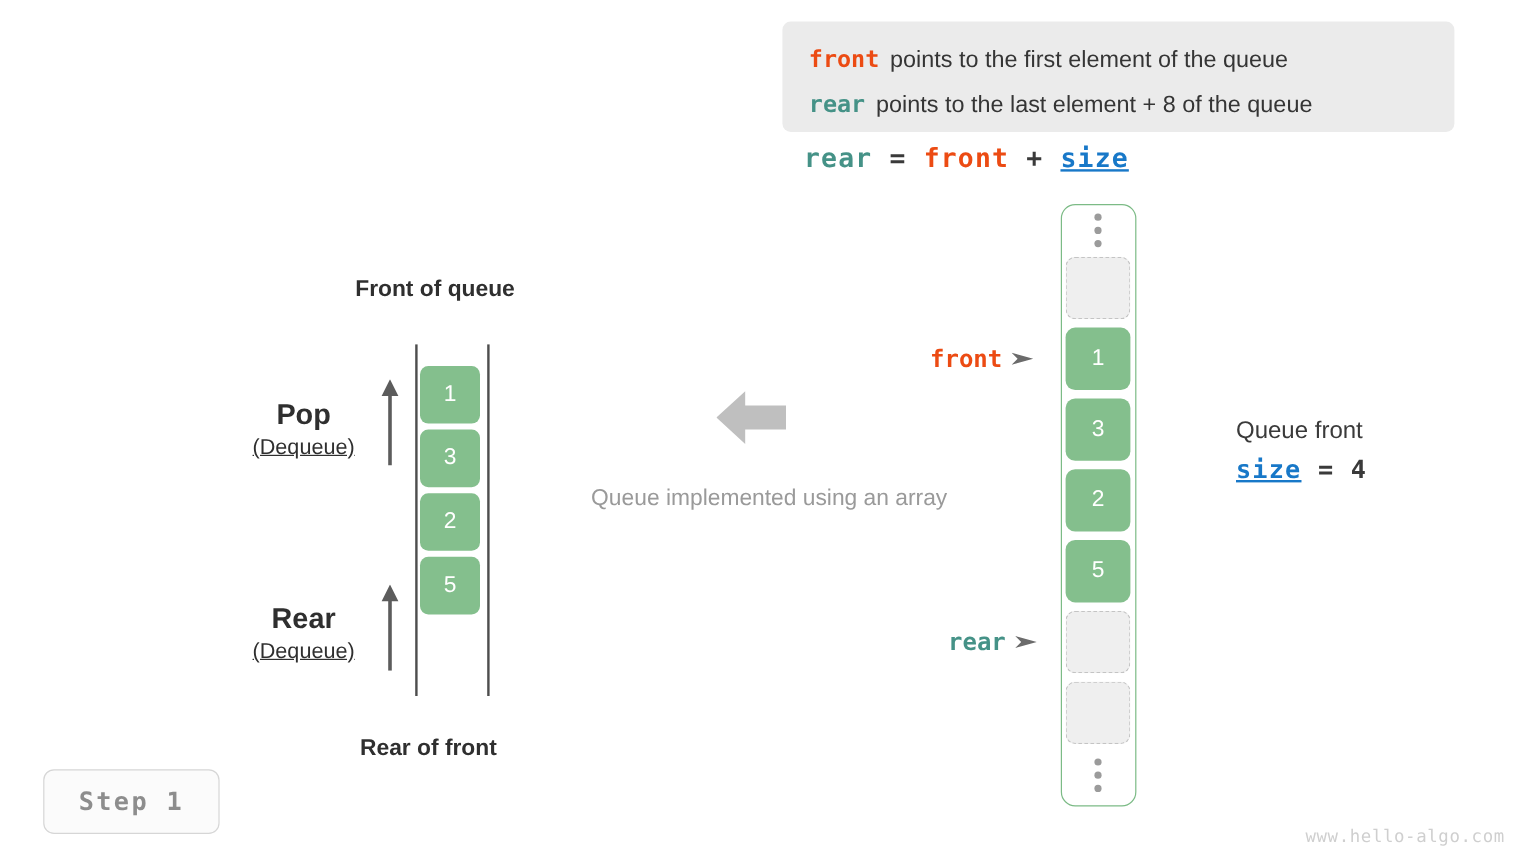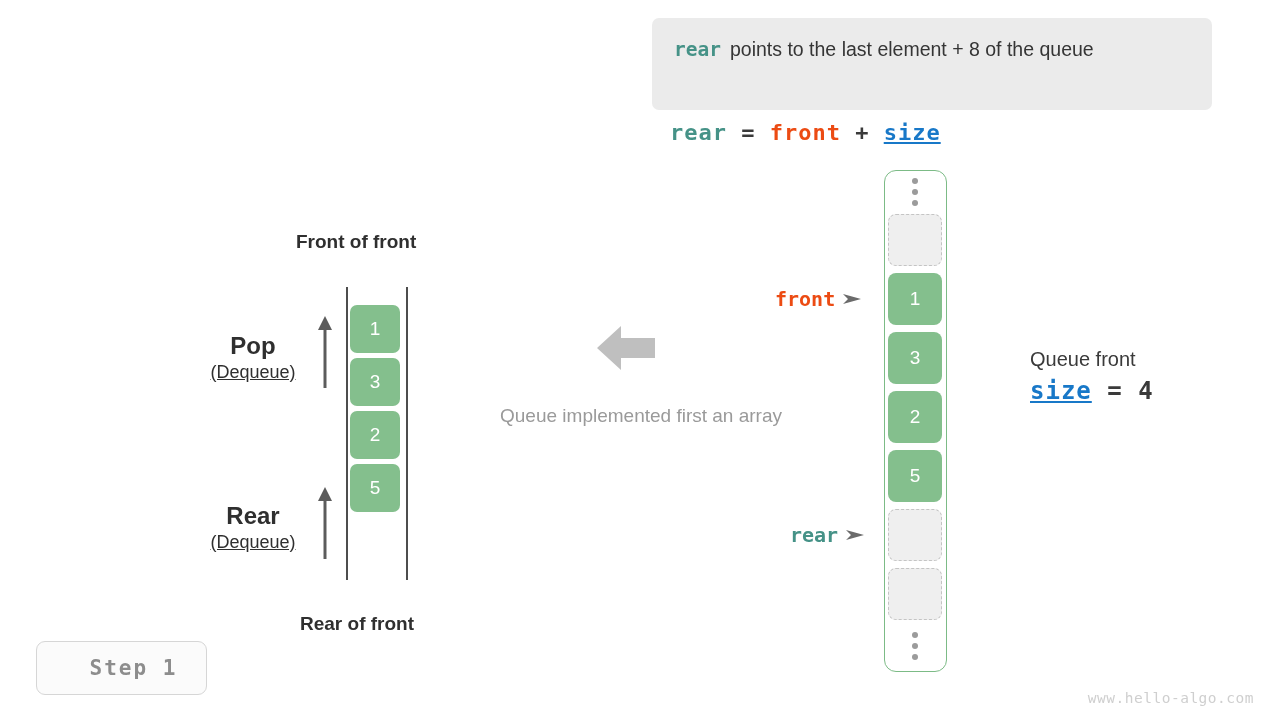--- a/index.html
+++ b/index.html
@@ -231,21 +231,21 @@
     top: 344px;
     white-space: nowrap;
   }
   #queue-size-title {
     font-size: 20px;
     color: #3a3a3a;
     line-height: 30px;
   }
   #queue-size-expr {
     font-family: "DejaVu Sans Mono", "Liberation Mono", monospace;
-    font-size: 24px;
+    font-size: 21px;
     font-weight: bold;
     line-height: 34px;
     color: #3a3a3a;
     letter-spacing: 1px;
   }
 
   
   #step-badge {
     position: absolute;
     left: 36px;
@@ -256,54 +256,56 @@
     border-radius: 9px;
     background: #fbfbfb;
     display: flex;
     align-items: center;
     justify-content: center;
     font-family: "DejaVu Sans Mono", "Liberation Mono", monospace;
     font-weight: bold;
     font-size: 21px;
     letter-spacing: 2px;
     color: #8d8d8d;
-    padding-left: 24px;
   }
 
   
   #watermark {
     position: absolute;
     right: 26px;
     bottom: 14px;
     font-family: "DejaVu Sans Mono", "Liberation Mono", monospace;
     font-size: 14.5px;
     color: #cfcfcf;
     letter-spacing: 0.5px;
   }
 </style>
 </head>
 <body>
 
 <div class="stage">
 
   <div id="info-box">
+    <div class="info-line">
+      <span class="mono kw-front">front</span><span>points to the first element of the queue</span>
+    </div>
     <div class="info-line">
       <span class="mono kw-rear">rear</span><span>points to the last element + 8 of the queue</span>
     </div>
   </div>
 
   <div id="formula">
     <span class="kw-rear">rear</span>
     <span class="op">=</span>
     <span class="kw-front">front</span>
     <span class="op">+</span>
     <span class="kw-size">size</span>
   </div>
 
-  <div id="front-of-queue-label">Front of front</div>
+  <div id="front-of-queue-label">Front of queue</div>
   <div id="rear-of-queue-label">Rear of front</div>
 
   <div class="rail" id="rail-left"></div>
   <div class="rail" id="rail-right"></div>
 
   <div class="qcell" style="top:305px">1</div>
   <div class="qcell" style="top:358px">3</div>
   <div class="qcell" style="top:411px">2</div>
   <div class="qcell" style="top:464px">5</div>
 
@@ -323,21 +325,21 @@
   </svg>
 
   <svg class="up-arrow" id="push-arrow" viewBox="0 0 20 72">
     <line x1="10" y1="72" x2="10" y2="12" stroke="#5c5c5c" stroke-width="3"></line>
     <polygon points="10,0 3,14 17,14" fill="#5c5c5c"></polygon>
   </svg>
 
   <svg id="center-arrow" viewBox="0 0 58 52">
     <polygon points="0,26 24,4 24,16 58,16 58,36 24,36 24,48" fill="#bfbfbf"></polygon>
   </svg>
-  <div id="center-caption">Queue implemented first an array</div>
+  <div id="center-caption">Queue implemented using an array</div>
 
   <div id="array-container"></div>
 
   <div class="dots" style="top:174px">
     <i></i>
       <i></i>
       <i></i>
   </div>
 
   <div class="slot empty" style="top:214px"></div>

